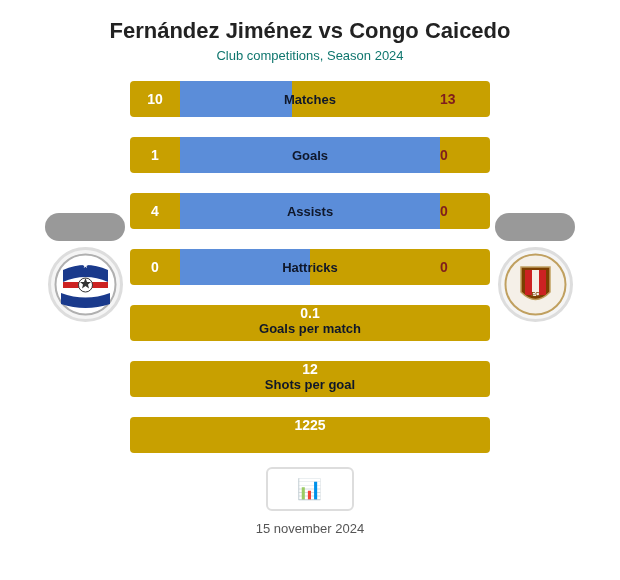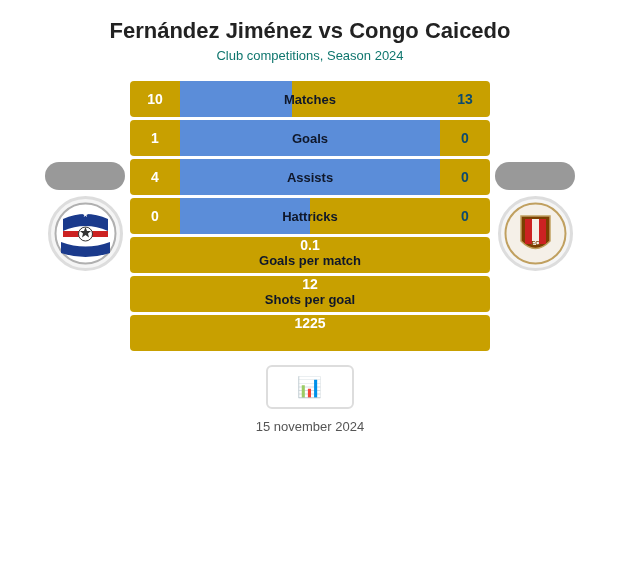--- a/index.html
+++ b/index.html
@@ -47,21 +47,21 @@
     .logo-left, .logo-right {
       width: 90px;
       display: flex;
       align-items: center;
       justify-content: center;
     }
 
     .stats-panel {
       display: flex;
       flex-direction: column;
-      gap: 3px;
+      gap: 20px;
       width: 360px;
     }
 
     .stat-row {
       display: flex;
       align-items: center;
       height: 36px;
       background: #c8a000;
       border-radius: 4px;
       overflow: hidden;
@@ -89,24 +89,24 @@
       text-align: center;
       font-size: 13px;
       font-weight: bold;
       color: #0f172a;
       z-index: 2;
       position: relative;
     }
 
     .stat-right-val {
       width: 50px;
-      text-align: center;
+      text-align: left;
       font-size: 14px;
       font-weight: bold;
-      color: #0c4a6e;
+      color: #7f1d1d;
       flex-shrink: 0;
       z-index: 2;
       position: relative;
     }
 
     
     .stat-row.has-bar {
       background: #c8a000;
       position: relative;
     }

